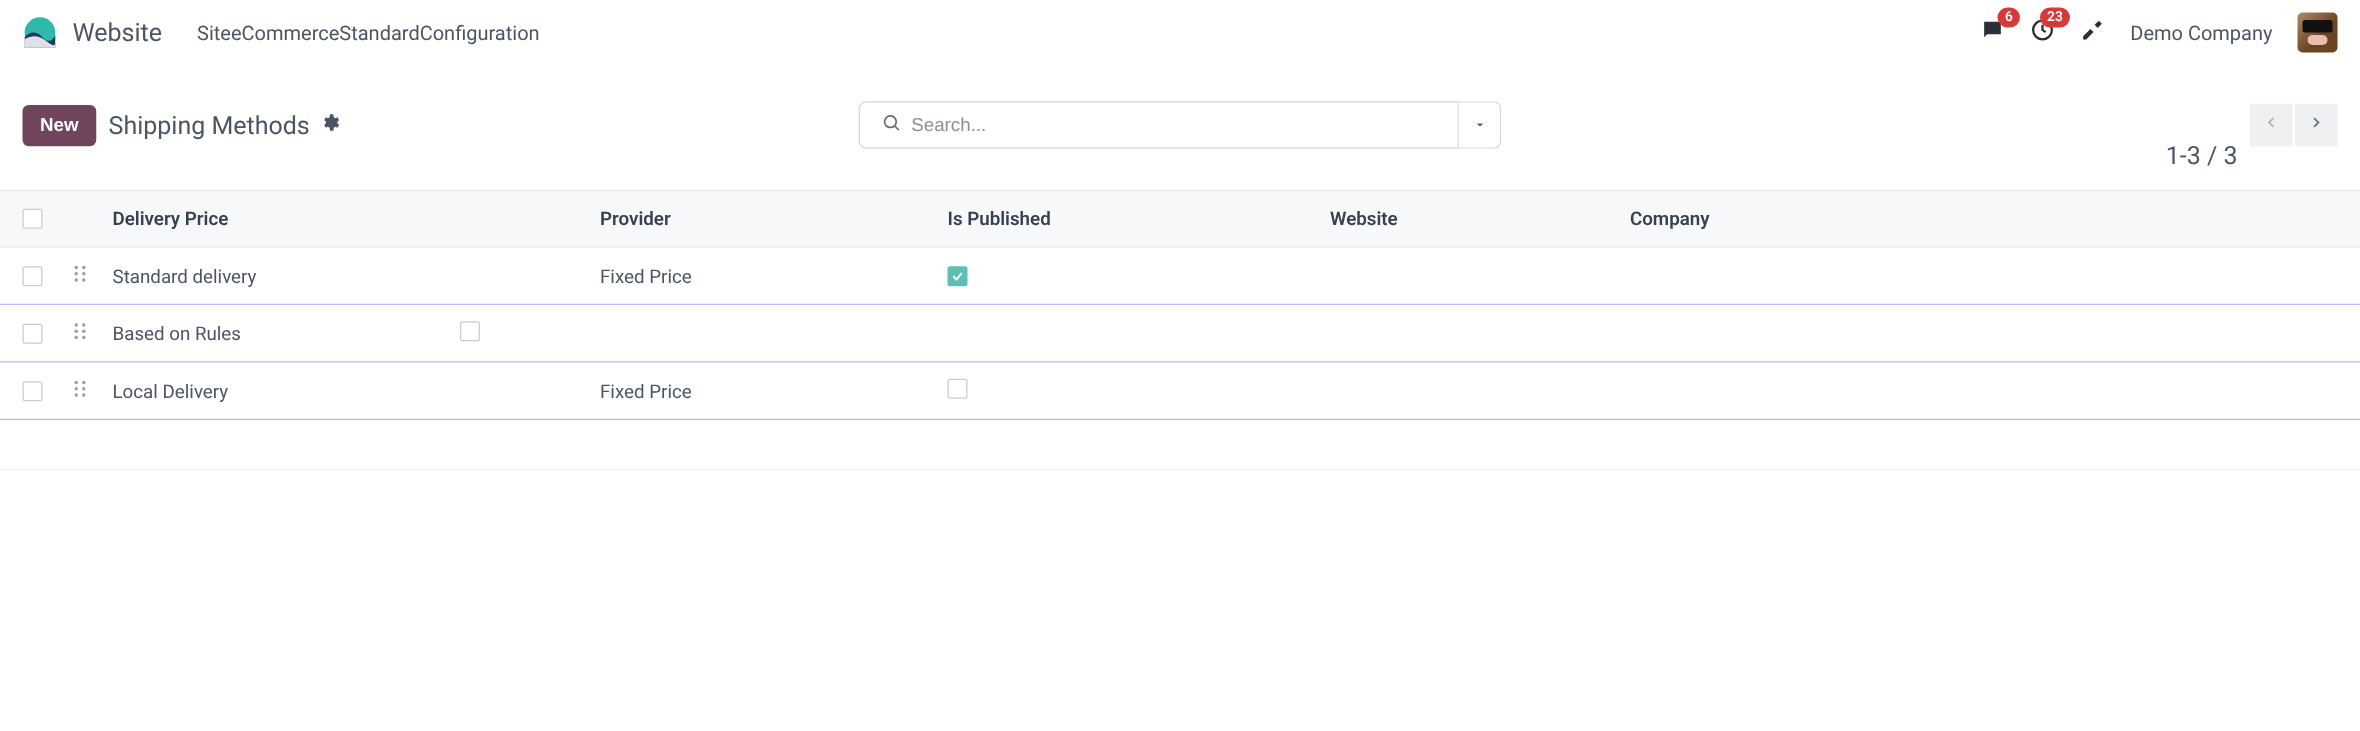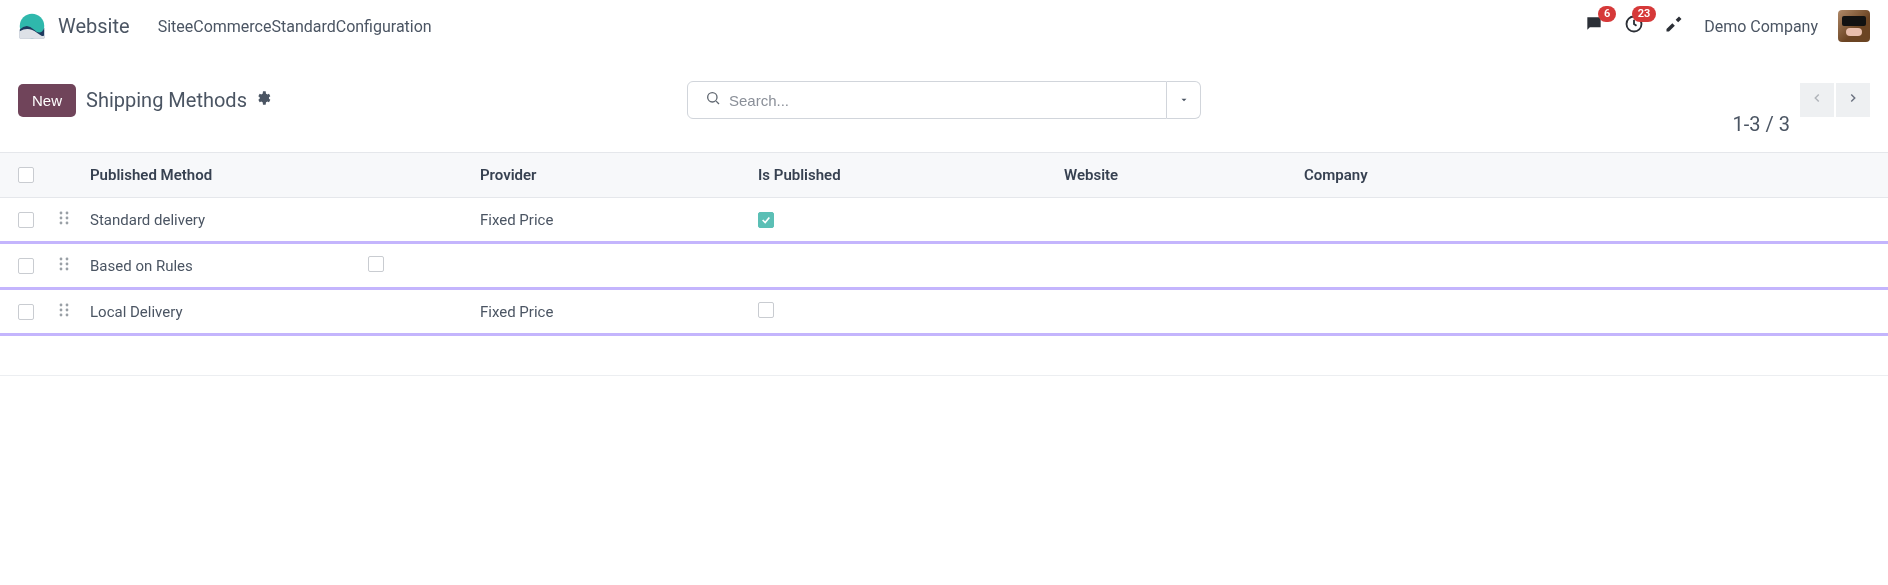--- a/index.html
+++ b/index.html
@@ -89,21 +89,21 @@
   
   .control-bar {
     display: flex;
     align-items: center;
     padding: 12px 18px 16px 18px;
     position: relative;
   }
   .new-btn {
     background: #70445a;
     color: #fff;
-    font-weight: 400;
+    font-weight: 700;
     font-size: 15px;
     padding: 8px 14px;
     border-radius: 5px;
     border: none;
     cursor: pointer;
     margin-right: 10px;
   }
   .breadcrumb-title {
     font-size: 20px;
     color: #4b5563;
@@ -188,21 +188,21 @@
   .col-prov { width:278px; }
   .col-pub { width:306px; }
   .col-web  { width:240px; }
   .col-comp { flex:1; }
 
   .tbl-row {
     display:flex;
     align-items:center;
     height:46px;
     padding-left:18px;
-    border-bottom:3px solid #c4b5fd;
+    border-bottom:1px solid #c4b5fd;
     color:#4b5563;
   }
   .chk {
     width:16px; height:16px;
     border:1px solid #c9ccd1;
     border-radius:2px;
     background:#fff;
     cursor:pointer;
     display:inline-flex;
     align-items:center;
@@ -324,21 +324,21 @@
   </div>
 </div>
 
 <div class="tbl-header">
   <div class="col-check">
     <span class="chk">
       
     </span>
   </div>
   <div class="col-handle"></div>
-  <div class="col-dm">Published Method</div>
+  <div class="col-dm">Delivery Price</div>
   <div class="col-prov">Provider</div>
   <div class="col-pub">Is Published</div>
   <div class="col-web">Website</div>
   <div class="col-comp">Company</div>
 </div>
 
 <div id="rows-container">
     <div class="tbl-row">
       <div class="col-check">
         <span class="chk"></span>

